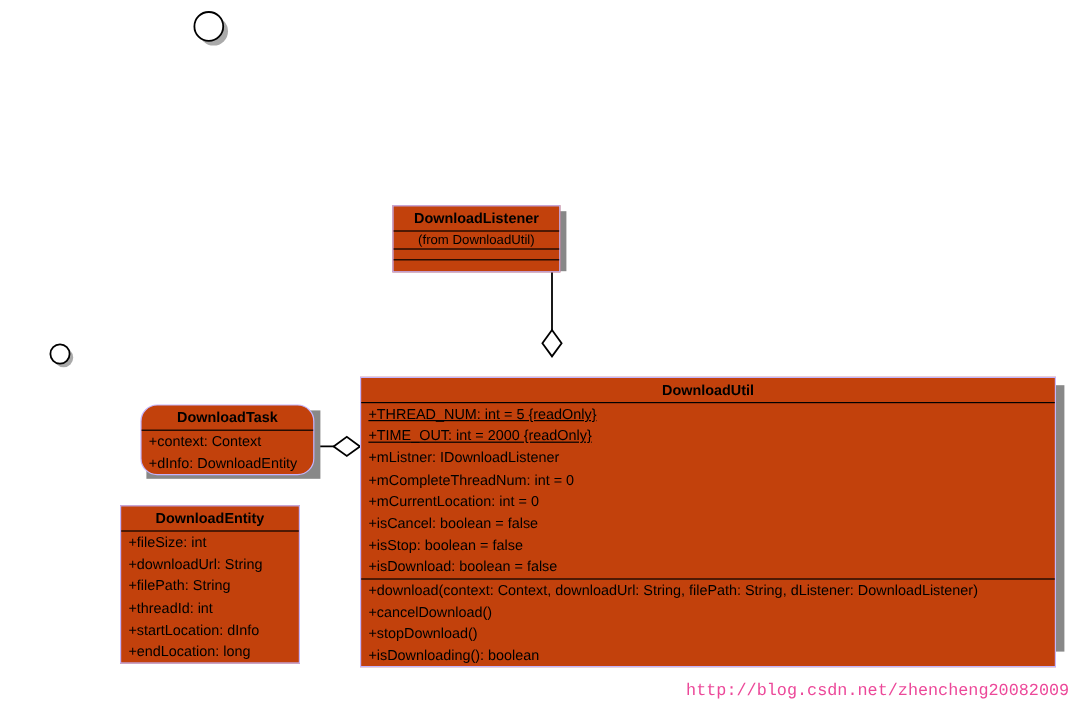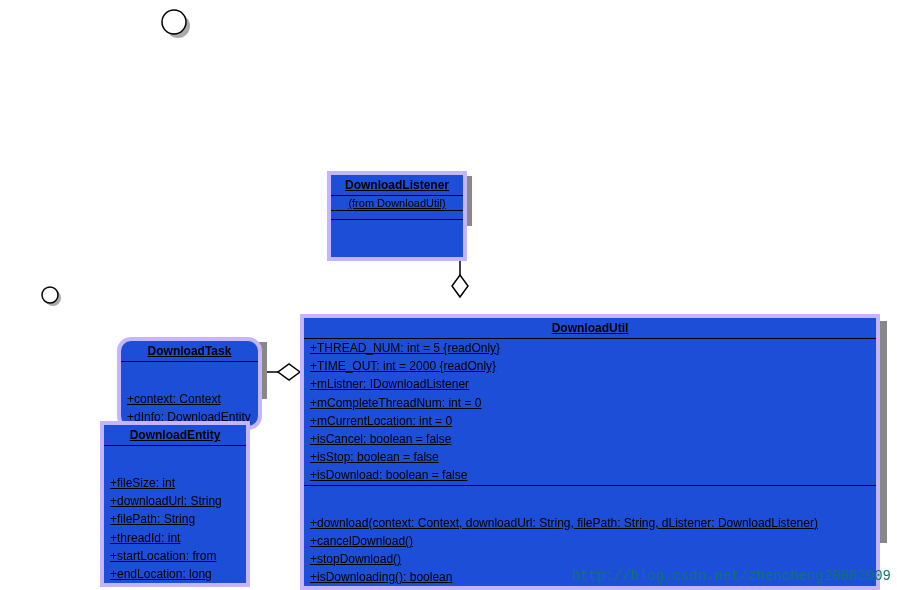--- a/index.html
+++ b/index.html
@@ -9,54 +9,53 @@
     width: 897px;
     height: 590px;
     position: relative;
     background: #fff;
     font-family: Arial, Helvetica, sans-serif;
     font-size: 12px;
     color: #000;
   }
   .uml-box {
     position: absolute;
-    background: #1d4ed8;
-    border: 4px solid #c4b5fd;
-    text-decoration: underline;
+    background: #c2410c;
+    border: 1px solid #c4b5fd;
   }
   .shadow {
     position: absolute;
     background: #888;
   }
   .uml-section {
     border-bottom: 1px solid #000;
     padding: 2px 6px;
   }
-  .uml-section:last-child { border-bottom: none; margin-top: 28px; }
+  .uml-section:last-child { border-bottom: none; }
   .uml-name {
     font-weight: bold;
     text-align: center;
     padding: 3px 6px;
     border-bottom: 1px solid #000;
   }
   .uml-note {
     text-align: center;
     font-size: 11px;
     padding: 1px 6px;
     border-bottom: 1px solid #000;
   }
   .uml-row { padding: 1px 6px; white-space: nowrap; line-height: 1.35; }
   .readonly { text-decoration: underline; }
   .watermark {
     position: absolute;
     right: 6px;
     bottom: 6px;
     font-family: "Courier New", monospace;
     font-size: 14px;
-    color: #0f766e;
+    color: #ec4899;
   }
   svg.overlay {
     position: absolute;
     left: 0; top: 0;
     width: 897px; height: 590px;
     pointer-events: none;
   }
 </style>
 </head>
 <body>
@@ -94,21 +93,21 @@
 </div>
 
 <div class="shadow" style="left:105px; top:426px; width:137px; height:118px;"></div>
 <div class="uml-box" style="left:100px; top:421px; width:150px;">
   <div class="uml-name">DownloadEntity</div>
   <div class="uml-section" style="padding:0; border-bottom:none;">
     <div class="uml-row">+fileSize: int</div>
     <div class="uml-row">+downloadUrl: String</div>
     <div class="uml-row">+filePath: String</div>
     <div class="uml-row">+threadId: int</div>
-    <div class="uml-row">+startLocation: from</div>
+    <div class="uml-row">+startLocation: dInfo</div>
     <div class="uml-row">+endLocation: long</div>
   </div>
 </div>
 
 <div class="shadow" style="left:307px; top:321px; width:580px; height:222px;"></div>
 <div class="uml-box" style="left:300px; top:314px; width:580px;">
   <div class="uml-name">DownloadUtil</div>
   <div class="uml-section" style="padding:0;">
     <div class="uml-row readonly">+THREAD_NUM: int = 5 {readOnly}</div>
     <div class="uml-row readonly">+TIME_OUT: int = 2000 {readOnly}</div>

